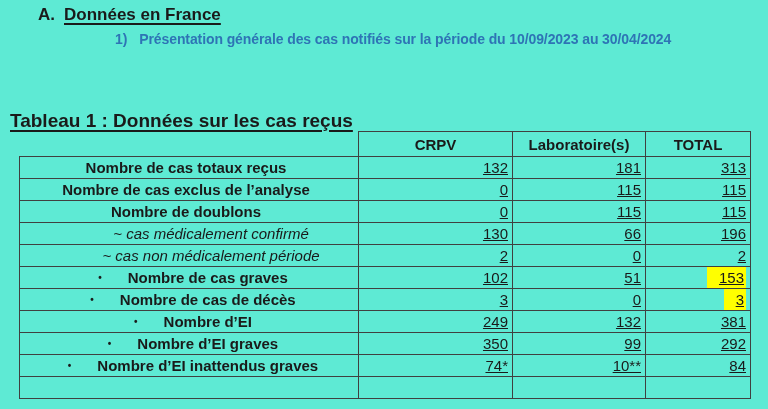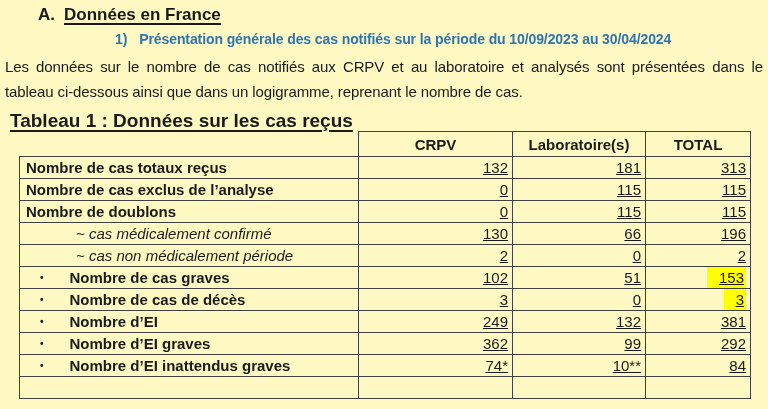--- a/index.html
+++ b/index.html
@@ -6,21 +6,21 @@
   body {
     width: 768px; height: 409px;
     background: #ffffff;
     font-family: "Liberation Sans", sans-serif;
     color: #1a1a1a;
   }
   .doc {
     position: relative;
     width: 768px; height: 409px;
     overflow: hidden;
-    background: #fef9c3;
+    background: #5eead4;
   }
   
   .h-a {
     position: absolute; top: 5px; left: 38px;
     font-size: 17px; font-weight: bold; white-space: nowrap;
   }
   .h-a .num { margin-right: 9px; }
   .h-a .ttl {
     text-decoration: underline;
     text-decoration-thickness: 2px;
@@ -68,21 +68,21 @@
     white-space: nowrap;
     vertical-align: middle;
   }
   .tbl thead th {
     height: 24px;
     font-weight: bold;
     text-align: center;
     font-size: 15px;
   }
   .tbl thead th.ghost { border: none; background: transparent; }
-  .tbl td.lbl { font-weight: bold; padding-left: 6px; }
+  .tbl td.lbl { font-weight: bold; padding-left: 6px; text-align: center; }
   .tbl td.num { text-align: right; padding-right: 4px; text-decoration: underline; }
   .tbl tr.sub td.lbl {
     font-weight: normal;
     font-style: italic;
     padding-left: 56px;
   }
   .blt {
     display: inline-block;
     margin-left: 14px;
     margin-right: 26px;
@@ -100,24 +100,20 @@
 <div class="doc">
 
   <div class="h-a">
     <span class="num">A.</span><span class="ttl">Données en France</span>
   </div>
 
   <div class="h-1">
     <span class="num">1)</span><span>Présentation générale des cas notifiés sur la période du 10/09/2023 au 30/04/2024</span>
   </div>
 
-  <div class="para">
-    <div class="pline pjust">Les données sur le nombre de cas notifiés aux CRPV et au laboratoire et analysés sont présentées dans le</div>
-    <div class="pline">tableau ci-dessous ainsi que dans un logigramme, reprenant le nombre de cas.</div>
-  </div>
 
   <div class="caption">Tableau 1 : Données sur les cas reçus</div>
 
   <table class="tbl">
     <colgroup>
       <col style="width:339px">
       <col style="width:154px">
       <col style="width:133px">
       <col style="width:105px">
     </colgroup>
@@ -173,21 +169,21 @@
           <td class="num"><span class="hl">3</span></td>
         </tr>
         <tr class="bullet">
           <td class="lbl"><span class="blt">•</span><span>Nombre d’EI</span></td>
           <td class="num"><span>249</span></td>
           <td class="num"><span>132</span></td>
           <td class="num"><span>381</span></td>
         </tr>
         <tr class="bullet">
           <td class="lbl"><span class="blt">•</span><span>Nombre d’EI graves</span></td>
-          <td class="num"><span>362</span></td>
+          <td class="num"><span>350</span></td>
           <td class="num"><span>99</span></td>
           <td class="num"><span>292</span></td>
         </tr>
         <tr class="bullet">
           <td class="lbl"><span class="blt">•</span><span>Nombre d’EI inattendus graves</span></td>
           <td class="num"><span>74*</span></td>
           <td class="num"><span>10**</span></td>
           <td class="num"><span>84</span></td>
         </tr>
         <tr class="partial">

